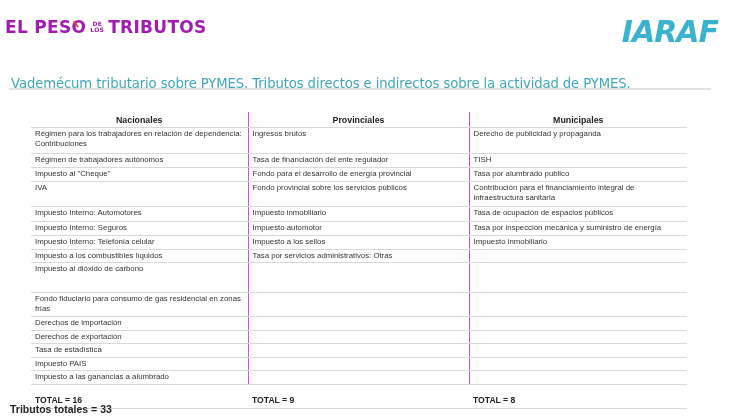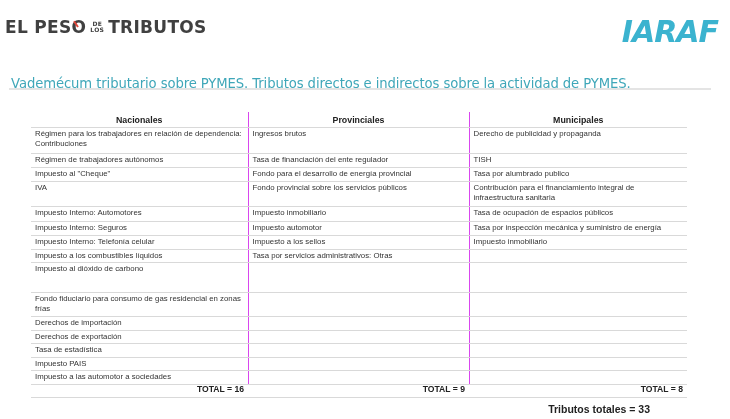--- a/index.html
+++ b/index.html
@@ -2,21 +2,21 @@
 <html><head>
 <meta charset="utf-8">
 <style>
   html, body { margin: 0; padding: 0; }
   body {
     width: 730px; height: 419px; background: #ffffff; position: relative; overflow: hidden;
     font-family: "DejaVu Sans", "Liberation Sans", sans-serif; color: #222;
   }
   .brand-left {
     position: absolute; left: 5px; top: 17px; display: flex; align-items: center;
-    color: #404040; font-weight: bold; font-size: 17px; letter-spacing: 0.3px;
+    color: #a21caf; font-weight: bold; font-size: 17px; letter-spacing: 0.3px;
     font-family: "DejaVu Sans", sans-serif;
   }
   .brand-left .o-wrap { position: relative; display: inline-block; }
   .brand-left .needle {
     position: absolute; left: 6px; top: 3px; width: 2px; height: 7px; background: #e2473a;
     transform: rotate(-35deg); transform-origin: bottom center;
   }
   .brand-left .small {
     display: inline-flex; flex-direction: column; font-size: 6px; line-height: 6px;
     margin: 0 4px; font-weight: bold; text-align: center;
@@ -44,25 +44,25 @@
   table.taxes th {
     font-weight: bold; font-size: 8.8px; text-align: center; height: 15px; padding: 0;
     border-bottom: 1px solid #d9d9d9; color: #222;
   }
   table.taxes th + th, table.taxes td + td { border-left: 1px solid #d946ef; }
   table.taxes td {
     padding: 1px 4px 2px 4px; vertical-align: top; line-height: 9.5px;
     border-bottom: 1px solid #d9d9d9; overflow: hidden;
   }
   table.taxes tr.total td {
-    text-align: right; font-weight: bold; font-size: 8.6px; border-left: none; color: #222;
-    padding-top: 0; height: 10px;
+    text-align: left; font-weight: bold; font-size: 8.6px; border-left: none; color: #222;
+    padding-top: 11px; height: 10px;
   }
   .grand-total {
-    position: absolute; left: 0; width: 650px; top: 403px; text-align: right;
+    position: absolute; left: 10px; width: 594px; top: 403px; text-align: left;
     font-family: "Liberation Sans", sans-serif; font-weight: bold; font-size: 10.5px; color: #222;
   }
 </style>
 </head>
 <body>
 
 <div class="brand-left">
   <span>EL PES</span>
     <span class="o-wrap"><span>O</span><span class="needle"></span></span>
   <span class="small">
@@ -155,21 +155,21 @@
         <td>Tasa de estadística</td>
         <td></td>
         <td></td>
       </tr>
     <tr style="height:13px">
         <td>Impuesto PAIS</td>
         <td></td>
         <td></td>
       </tr>
     <tr style="height:13px">
-        <td>Impuesto a las automotor a sociedades</td>
+        <td>Impuesto a las ganancias a alumbrado</td>
         <td></td>
         <td></td>
       </tr>
     <tr class="total">
       <td>TOTAL = 16</td>
       <td>TOTAL = 9</td>
       <td>TOTAL = 8</td>
     </tr>
   </tbody>
 </table>

